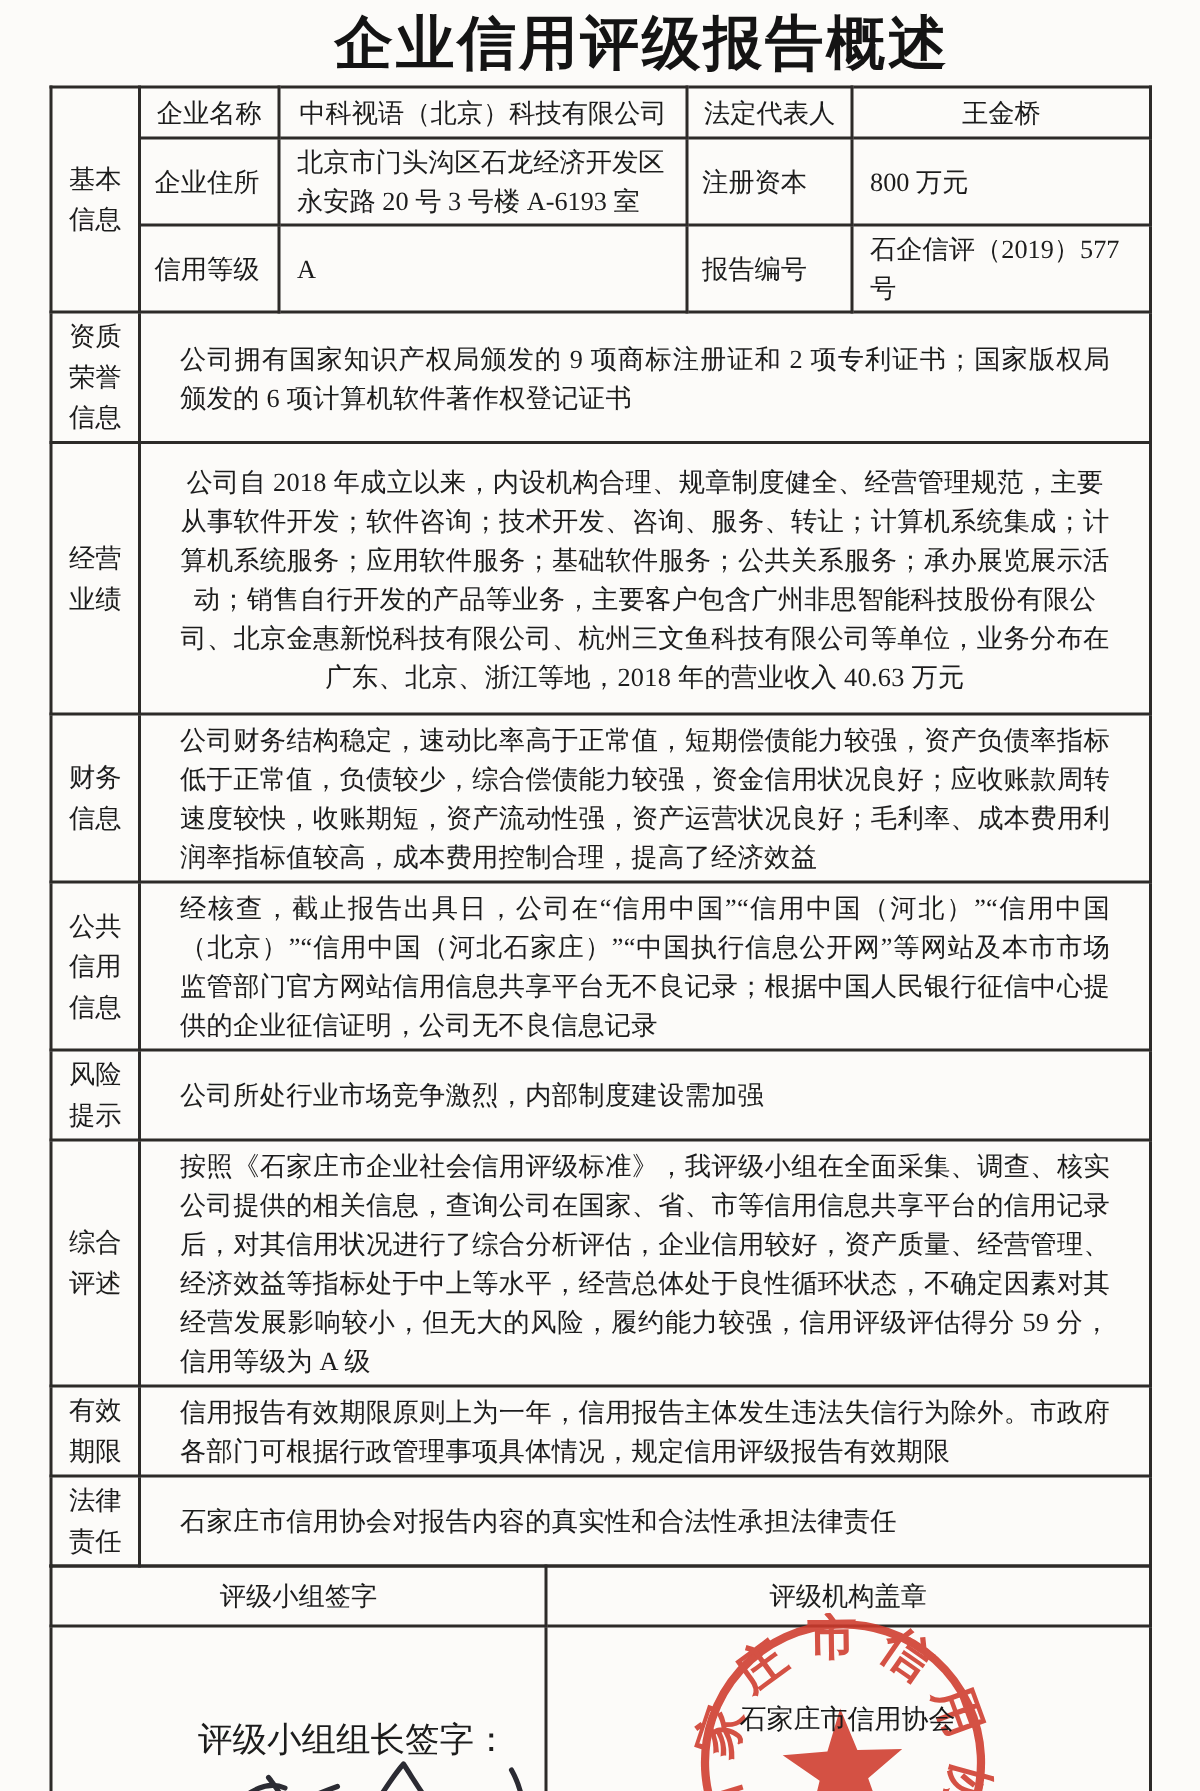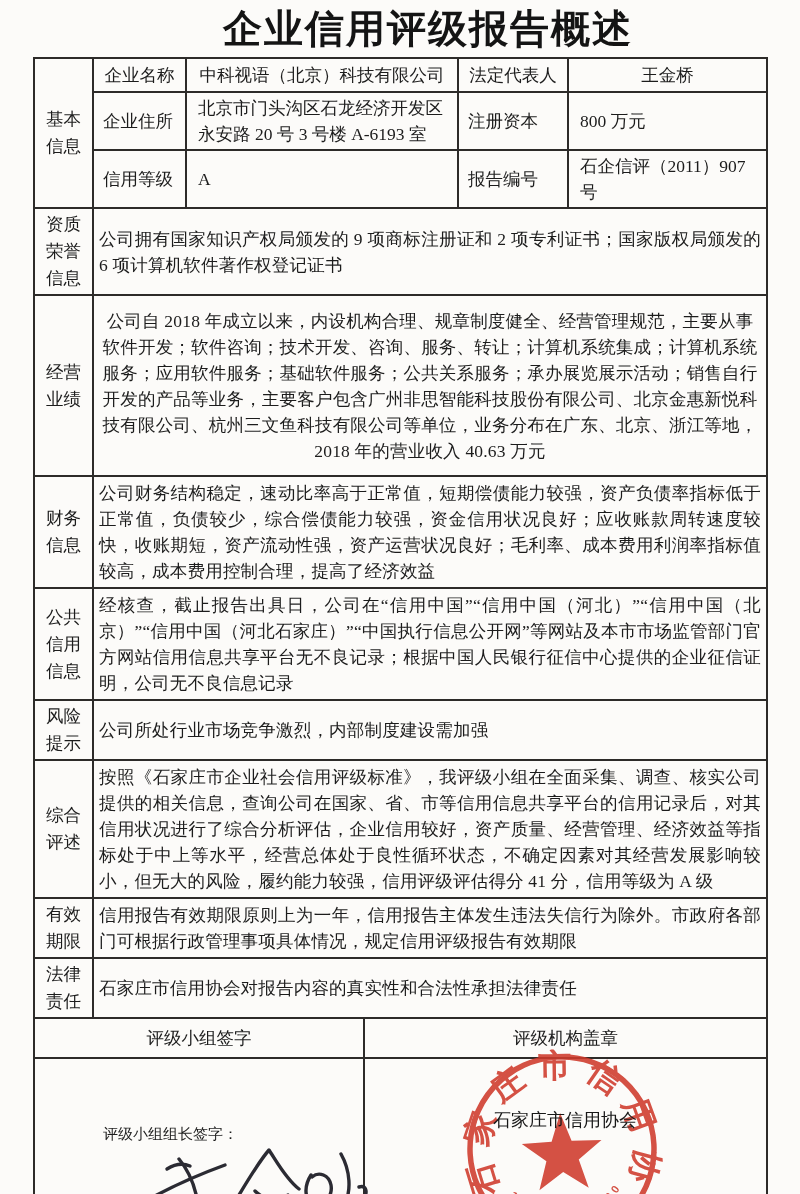--- a/index.html
+++ b/index.html
@@ -42,44 +42,44 @@
   }
   td.lbl {
     text-align: center;
     padding: 2px 8px;
     line-height: 27px;
     margin-top: 28px;
   }
   td.flbl { padding: 2px 9px; }
   td.fval { padding: 2px 11px; margin-left: 43px; }
   td.txt {
-    padding: 3px 5px;
+    padding: 3px 26px;
     text-align: justify;
     letter-spacing: 0.2px;
   }
   tr.rb1 td { height: 34px; text-align: center; }
   tr.rb2 td { height: 48px; }
   tr.rb3 td { height: 31px; }
   tr.s0 td { height: 68px; }
   tr.s1 td { height: 181px; text-align: center; }
   tr.s2 td { height: 103px; }
   tr.s3 td { height: 110px; }
   tr.s4 td { height: 48px; }
   tr.s5 td { height: 133px; }
   tr.s6 td { height: 59px; }
   tr.s7 td { height: 51px; }
   table.sig { margin-top: -2px; }
   tr.sh td { height: 40px; text-align: center; padding: 2px; }
   tr.sc td { height: 212px; padding: 0; vertical-align: top; }
   .cellwrap { position: relative; width: 100%; height: 208px; }
   .leader-label {
     position: absolute;
-    left: 68px;
+    left: 97px;
     top: 62px;
-    font-size: 15px;
+    font-size: 23px;
     white-space: nowrap;
     text-align: center;
   }
   .scribble {
     position: absolute;
     left: 110px;
     top: 80px;
   }
   .org-name {
     position: absolute;
@@ -129,21 +129,21 @@
         <tr class="rb2">
           <td class="flbl">企业住所</td>
           <td class="fval">北京市门头沟区石龙经济开发区永安路 20 号 3 号楼 A-6193 室</td>
           <td class="flbl">注册资本</td>
           <td class="fval">800 万元</td>
         </tr>
         <tr class="rb3">
           <td class="flbl">信用等级</td>
           <td class="fval">A</td>
           <td class="flbl">报告编号</td>
-          <td class="fval">石企信评（2011）907 号</td>
+          <td class="fval">石企信评（2019）577 号</td>
         </tr>
 
         <tr class="s0">
           <td class="lbl">资质荣誉信息</td>
           <td class="txt" colspan="4">公司拥有国家知识产权局颁发的 9 项商标注册证和 2 项专利证书；国家版权局颁发的 6 项计算机软件著作权登记证书</td>
         </tr>
         <tr class="s1">
           <td class="lbl">经营业绩</td>
           <td class="txt" colspan="4">公司自 2018 年成立以来，内设机构合理、规章制度健全、经营管理规范，主要从事软件开发；软件咨询；技术开发、咨询、服务、转让；计算机系统集成；计算机系统服务；应用软件服务；基础软件服务；公共关系服务；承办展览展示活动；销售自行开发的产品等业务，主要客户包含广州非思智能科技股份有限公司、北京金惠新悦科技有限公司、杭州三文鱼科技有限公司等单位，业务分布在广东、北京、浙江等地，2018 年的营业收入 40.63 万元</td>
         </tr>
@@ -154,21 +154,21 @@
         <tr class="s3">
           <td class="lbl">公共信用信息</td>
           <td class="txt" colspan="4">经核查，截止报告出具日，公司在“信用中国”“信用中国（河北）”“信用中国（北京）”“信用中国（河北石家庄）”“中国执行信息公开网”等网站及本市市场监管部门官方网站信用信息共享平台无不良记录；根据中国人民银行征信中心提供的企业征信证明，公司无不良信息记录</td>
         </tr>
         <tr class="s4">
           <td class="lbl">风险提示</td>
           <td class="txt" colspan="4">公司所处行业市场竞争激烈，内部制度建设需加强</td>
         </tr>
         <tr class="s5">
           <td class="lbl">综合评述</td>
-          <td class="txt" colspan="4">按照《石家庄市企业社会信用评级标准》，我评级小组在全面采集、调查、核实公司提供的相关信息，查询公司在国家、省、市等信用信息共享平台的信用记录后，对其信用状况进行了综合分析评估，企业信用较好，资产质量、经营管理、经济效益等指标处于中上等水平，经营总体处于良性循环状态，不确定因素对其经营发展影响较小，但无大的风险，履约能力较强，信用评级评估得分 41 分，信用等级为 A 级</td>
+          <td class="txt" colspan="4">按照《石家庄市企业社会信用评级标准》，我评级小组在全面采集、调查、核实公司提供的相关信息，查询公司在国家、省、市等信用信息共享平台的信用记录后，对其信用状况进行了综合分析评估，企业信用较好，资产质量、经营管理、经济效益等指标处于中上等水平，经营总体处于良性循环状态，不确定因素对其经营发展影响较小，但无大的风险，履约能力较强，信用评级评估得分 59 分，信用等级为 A 级</td>
         </tr>
         <tr class="s6">
           <td class="lbl">有效期限</td>
           <td class="txt" colspan="4">信用报告有效期限原则上为一年，信用报告主体发生违法失信行为除外。市政府各部门可根据行政管理事项具体情况，规定信用评级报告有效期限</td>
         </tr>
         <tr class="s7">
           <td class="lbl">法律责任</td>
           <td class="txt" colspan="4">石家庄市信用协会对报告内容的真实性和合法性承担法律责任</td>
         </tr>
       </tbody>

